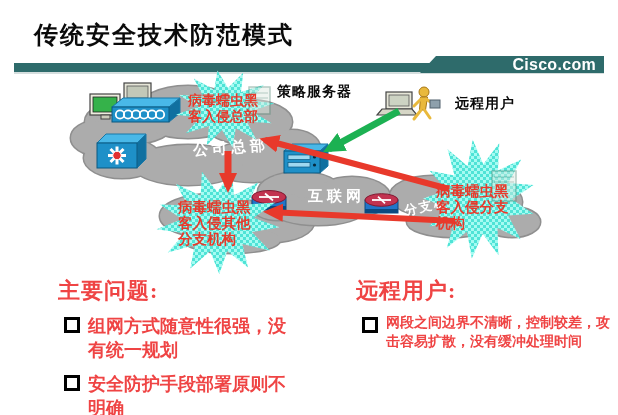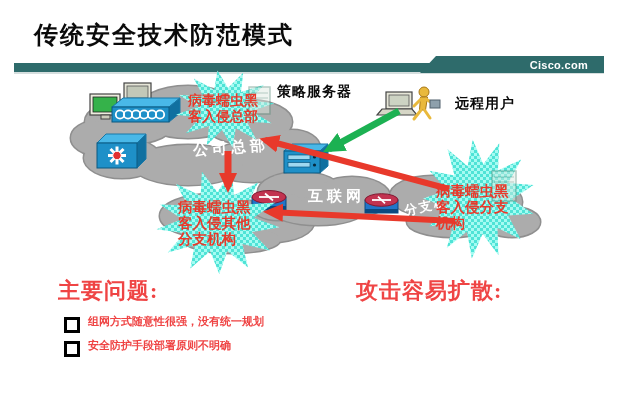--- a/index.html
+++ b/index.html
@@ -8,32 +8,32 @@
   
   #title{position:absolute;left:34px;top:22px;margin:0;font-size:24px;font-weight:bold;
          color:#0a0a0a;letter-spacing:2px;line-height:1.15;}
   
   .bar-thin{position:absolute;left:14px;top:63px;width:590px;height:9px;background:#2e6b6b;}
   .bar-underline{position:absolute;left:14px;top:72px;width:590px;height:2px;background:#d5dede;}
   .bar-block{position:absolute;left:420px;top:56px;width:184px;height:17px;background:#2e6b6b;
              clip-path:polygon(16px 0,100% 0,100% 100%,0 100%);
              display:flex;align-items:center;justify-content:flex-end;padding-right:0;}
   .bar-block .brand{color:#fff;font-family:"Liberation Sans","DejaVu Sans",sans-serif;
-             font-weight:bold;font-size:11px;padding-right:16px;letter-spacing:.3px;}
+             font-weight:bold;font-size:16px;padding-right:8px;letter-spacing:.3px;}
   
   #net-svg{position:absolute;left:0;top:0;width:618px;height:415px;}
   
   .col{position:absolute;z-index:2;color:#ef4444;}
   .col h2{margin:0;font-size:22px;font-weight:bold;letter-spacing:1px;}
   .col ul{list-style:none;margin:8px 0 0 0;padding:0 0 0 30px;}
   .col li{position:relative;font-weight:bold;margin-bottom:9px;line-height:1.35;}
   .col li .sq{position:absolute;left:-24px;top:3px;width:10px;height:10px;
               border:3px solid #000;background:#fff;}
   #problems{left:58px;top:276px;width:270px;}
-  #problems li{font-size:11px;width:200px;}
+  #problems li{font-size:18px;width:200px;}
   #impacts{left:356px;top:276px;width:256px;}
   #impacts li{font-size:14px;width:226px;}
 </style>
 </head>
 <body>
 
 <div id="slide">
 
   <h1 id="title">传统安全技术防范模式</h1>
 
@@ -254,18 +254,19 @@
 
   <div id="problems" class="col">
     <h2>主要问题:</h2>
     <ul>
       <li><span class="sq"></span><span>组网方式随意性很强，没有统一规划</span></li>
       <li><span class="sq"></span><span>安全防护手段部署原则不明确</span></li>
     </ul>
   </div>
 
   <div id="impacts" class="col">
-    <h2>攻击容易扩散:</h2>
+    <h2>远程用户:</h2>
     <ul>
+      <li><span class="sq"></span><span>网段之间边界不清晰，控制较差，攻击容易扩散，没有缓冲处理时间</span></li>
     </ul>
   </div>
 
 </div>
 
 </body></html>

